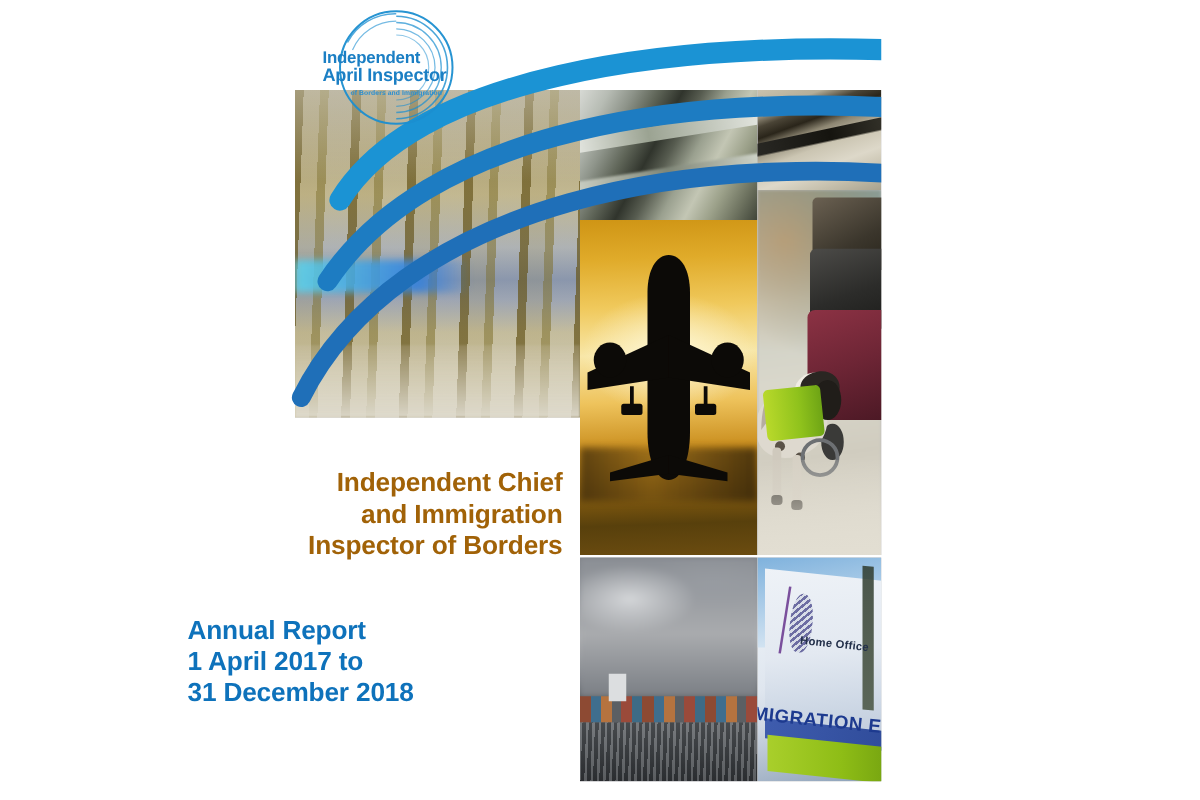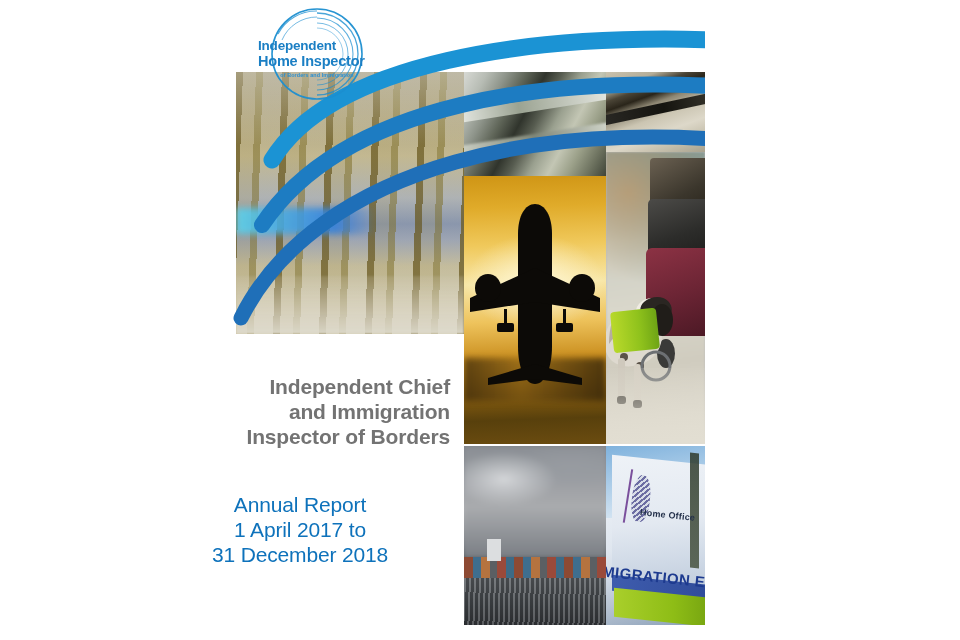--- a/index.html
+++ b/index.html
@@ -159,24 +159,24 @@
       color:#1b7fc4;font-weight:700;font-family:"Liberation Sans",sans-serif;
       letter-spacing:-.2px;}
   #logo .lg-l1{top:32px;font-size:13.5px;}
   #logo .lg-l2{top:47px;font-size:14.5px;}
   #logo .lg-l3{position:absolute;left:0;right:0;top:66px;text-align:center;
       color:#2b8fd0;font-size:5.4px;font-weight:600;
       font-family:"Liberation Sans",sans-serif;letter-spacing:.1px;}
 
   
   #title{position:absolute;left:150px;top:374px;width:300px;text-align:right;
-      color:#737373;font-size:21px;line-height:25px;font-weight:700;
+      color:#a16207;font-size:21px;line-height:25px;font-weight:700;
       font-family:"Liberation Sans",sans-serif;letter-spacing:-.15px;}
-  #subtitle{position:absolute;left:150px;top:492px;width:300px;text-align:center;
-      color:#0e72bb;font-size:21px;line-height:25px;font-weight:400;
+  #subtitle{position:absolute;left:150px;top:492px;width:300px;text-align:left;
+      color:#0e72bb;font-size:21px;line-height:25px;font-weight:700;
       font-family:"Liberation Sans",sans-serif;letter-spacing:-.15px;}
   .tl{display:block;}
 </style>
 </head>
 <body>
 
 <div id="cover">
 
   <div class="photo" id="ph-terminal">
     <div class="inner"></div>
@@ -286,21 +286,21 @@
         <circle cx="59" cy="48" r="45" stroke-width="1.6" opacity=".95"></circle>
         <path d="M59 7 A41 41 0 0 1 59 89" stroke-width="1.3" opacity=".8"></path>
         <path d="M59 12 A36 36 0 0 1 59 84" stroke-width="1.1" opacity=".7"></path>
         <path d="M59 17 A31 31 0 0 1 59 79" stroke-width="1" opacity=".6"></path>
         <path d="M59 22 A26 26 0 0 1 59 74" stroke-width=".9" opacity=".5"></path>
         <path d="M20 28 A43 43 0 0 1 59 5" stroke-width="1.2" opacity=".75"></path>
         <path d="M24 34 A38 38 0 0 1 59 11" stroke-width="1" opacity=".6"></path>
       </g>
     </svg>
     <div class="lg-l1">Independent</div>
-    <div class="lg-l2">Home Inspector</div>
+    <div class="lg-l2">April Inspector</div>
     <div class="lg-l3">of Borders and Immigration</div>
   </div>
 
   <div id="title">
     <span class="tl">Independent Chief</span>
     <span class="tl">and Immigration</span>
     <span class="tl">Inspector of Borders</span>
   </div>
 
   <div id="subtitle">

